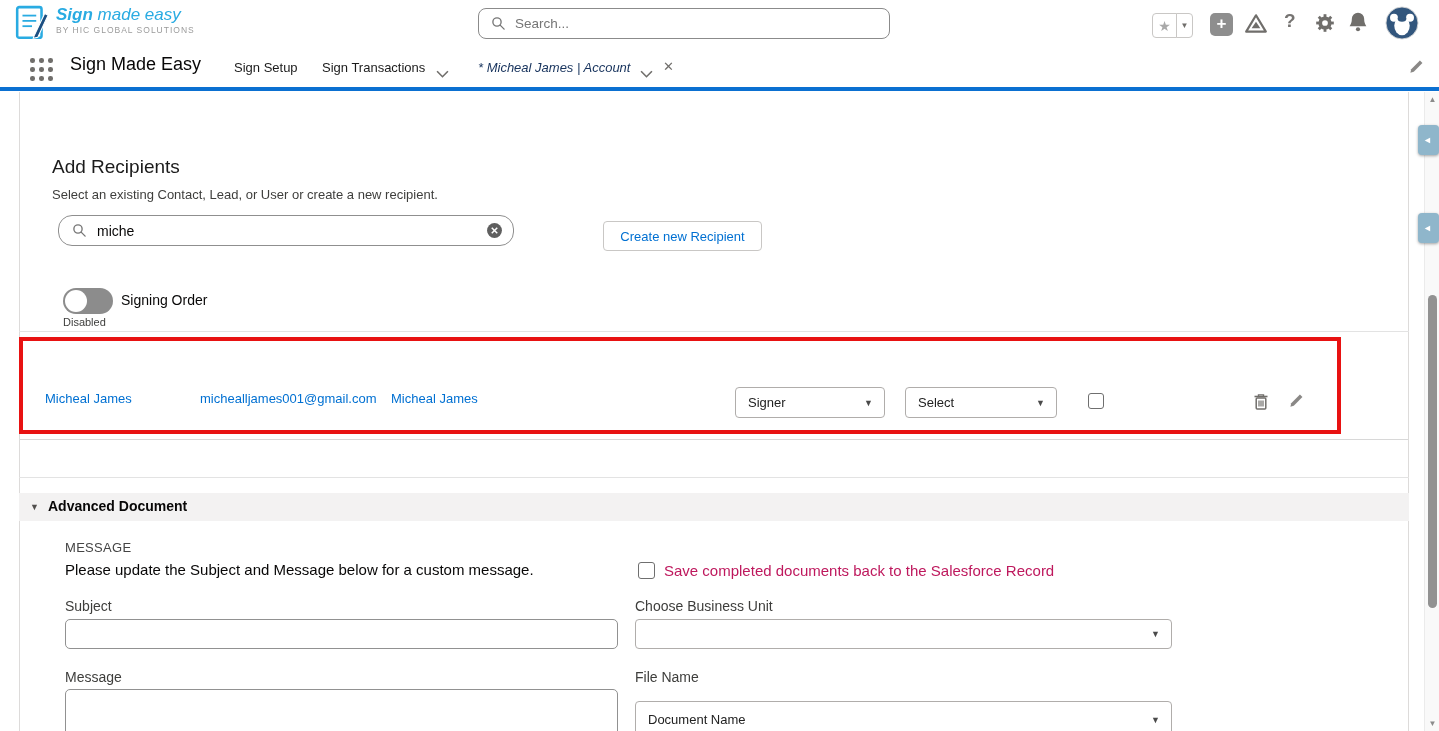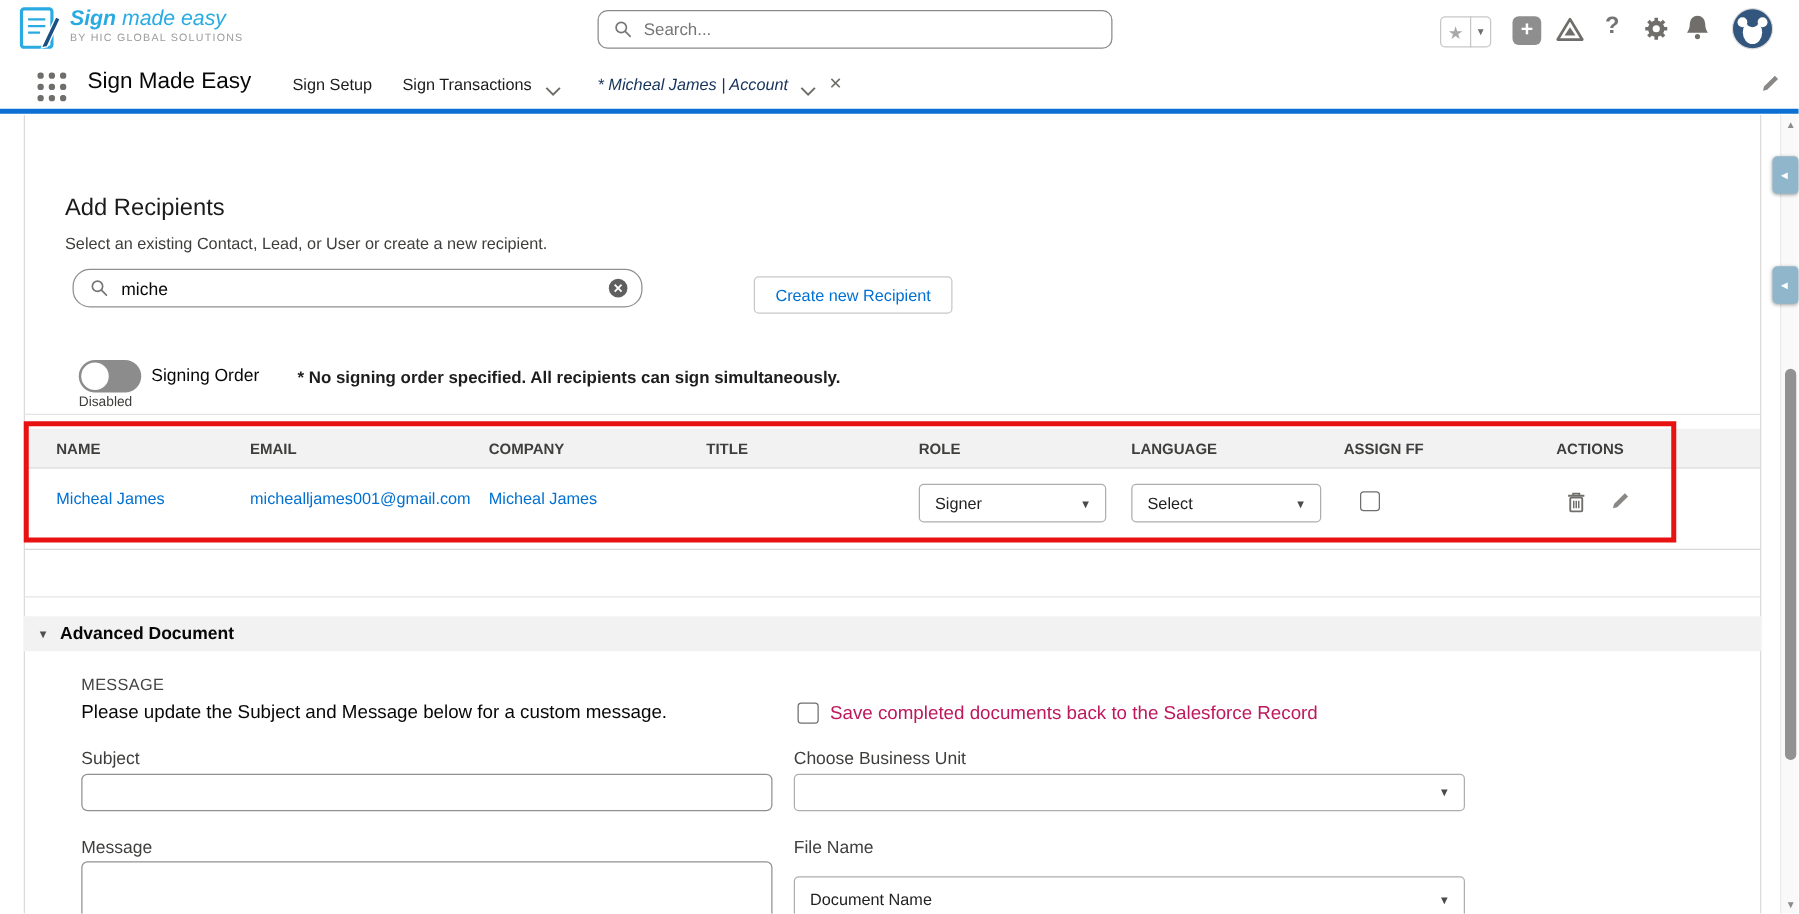--- a/index.html
+++ b/index.html
@@ -246,35 +246,24 @@
           </svg>
       </div>
 
       <button id="create-btn">Create new Recipient</button>
 
       <div id="toggle">
           <span class="knob"></span>
         </div>
       <div id="toggle-state">Disabled</div>
       <div id="toggle-label">Signing Order</div>
-      <div id="signing-note">* No signing order specified. All recipients can sign simultaneously.</div>
     </div>
 
     <div class="h-divider" style="top:239px"></div>
 
-    <div id="thead">
-      <span class="th" style="left:25px">NAME</span>
-      <span class="th" style="left:180px">EMAIL</span>
-      <span class="th" style="left:371px">COMPANY</span>
-      <span class="th" style="left:545px">TITLE</span>
-      <span class="th" style="left:715px">ROLE</span>
-      <span class="th" style="left:885px">LANGUAGE</span>
-      <span class="th" style="left:1055px">ASSIGN FF</span>
-      <span class="th" style="left:1225px">ACTIONS</span>
-    </div>
 
     <div id="trow">
       <a class="cell-link" style="left:25px" href="#">Micheal James</a>
       <a class="cell-link" style="left:180px" href="#">michealljames001@gmail.com</a>
       <a class="cell-link" style="left:371px" href="#">Micheal James</a>
       <span class="cell-link" style="left:545px"></span>
 
       <div class="select" style="left:715px; top:12px; width:150px; height:31px">
         <span class="select-text">Signer</span>
         <span class="caret">▼</span>

